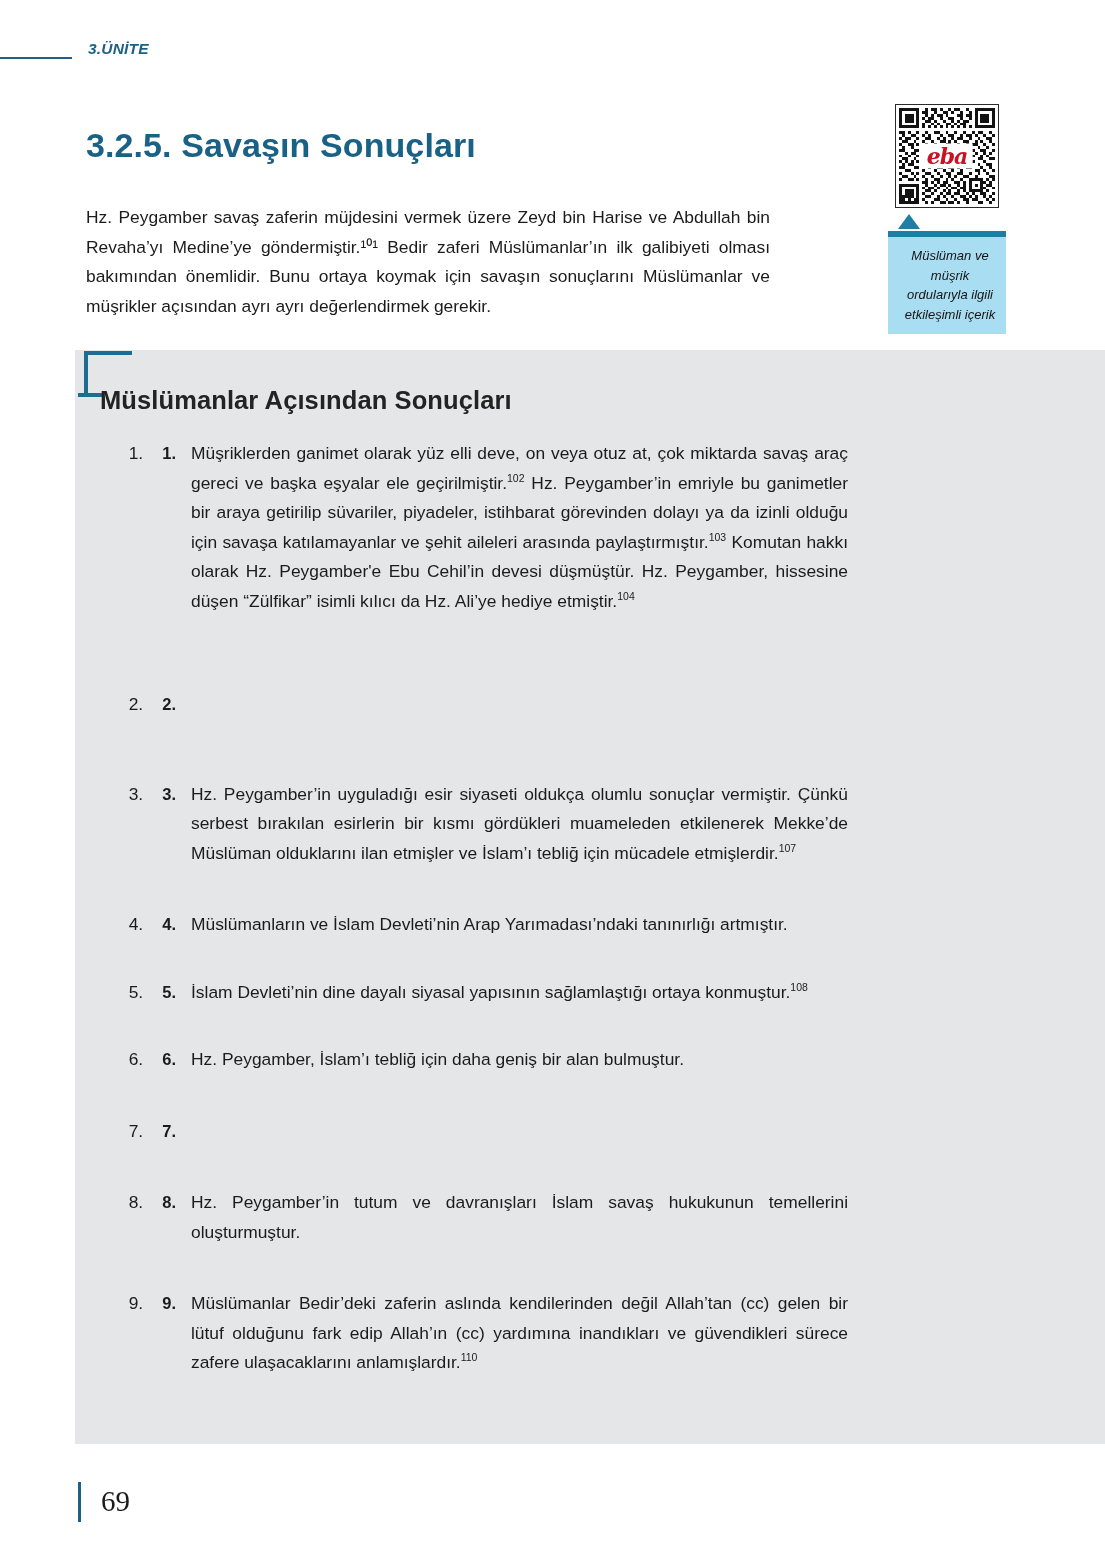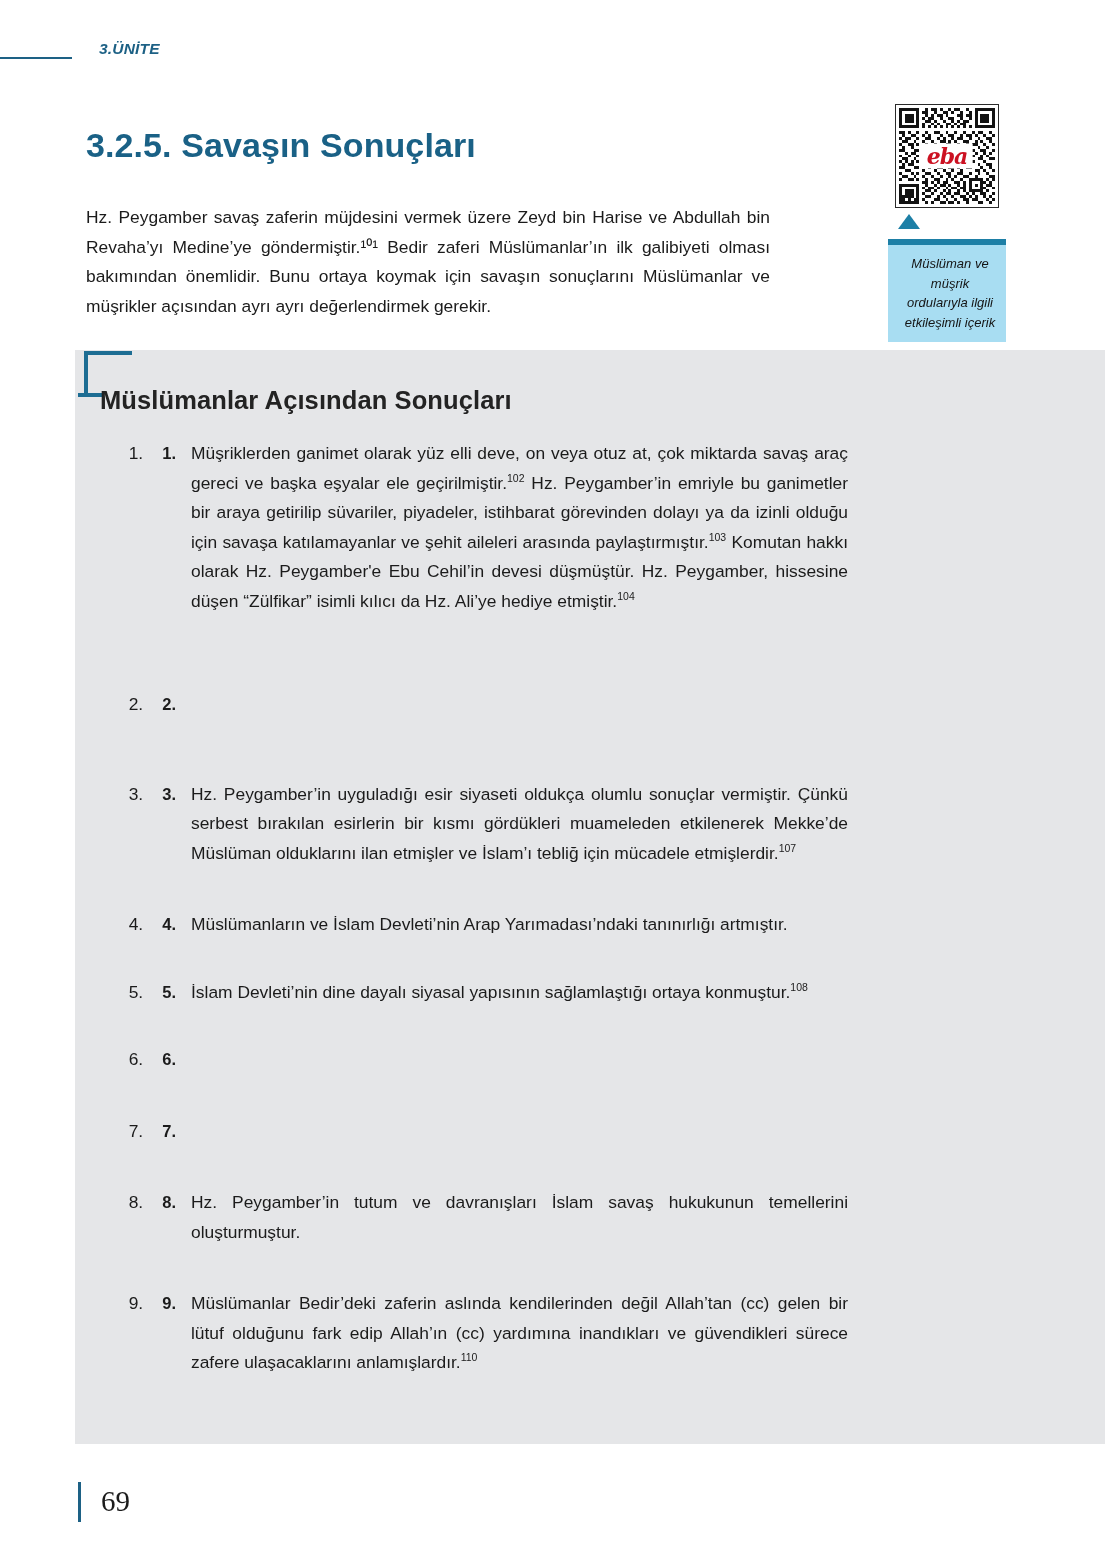--- a/index.html
+++ b/index.html
@@ -35,21 +35,20 @@
   #running-head .label {
     position: absolute;
     left: 88px;
     top: 0;
     font-size: 15.5px;
     font-style: italic;
     font-weight: 600;
     color: #1d6185;
     letter-spacing: .2px;
     white-space: nowrap;
-    margin-left: 11px;
   }
 
   
   #section-title {
     position: absolute;
     left: 86px;
     top: 103px;
     font-size: 34px;
     font-weight: 700;
     color: #1a6186;
@@ -107,21 +106,21 @@
   }
   #eba-pointer {
     width: 0;
     height: 0;
     margin: 6px 0 0 10px;
     border-left: 11px solid transparent;
     border-right: 11px solid transparent;
     border-bottom: 15px solid #1d7fa6;
   }
   #eba-callout {
-    margin-top: 10px;
+    margin-top: 2px;
     background: #a8ddf2;
     border-top: 6px solid #1d7fa6;
     padding: 9px 6px 10px 12px;
     text-align: center;
     font-size: 13px;
     font-style: italic;
     line-height: 19.5px;
     color: #141414;
   }
 
@@ -323,21 +322,21 @@
 </div>
 
 <h2 id="panel-heading">Müslümanlar Açısından Sonuçları</h2>
 
 <ol id="results-list">
     <li class="result-item"><span class="num">1.</span><span>Müşriklerden ganimet olarak yüz elli deve, on veya otuz at, çok miktarda savaş araç gereci ve başka eşyalar  ele geçirilmiştir.<sup>102</sup> Hz. Peygamber’in emriyle bu ganimetler bir araya getirilip süvariler, piyadeler, istihbarat görevinden dolayı ya da izinli olduğu için savaşa katılamayanlar ve şehit aileleri arasında paylaştırmıştır.<sup>103</sup> Komutan hakkı olarak Hz. Peygamber'e Ebu Cehil’in devesi düşmüştür. Hz. Peygamber, hissesine düşen “Zülfikar” isimli kılıcı da Hz. Ali’ye hediye etmiştir.<sup>104</sup></span></li>
     <li class="result-item gap-xl"><span class="num">2.</span></li>
     <li class="result-item gap-lg"><span class="num">3.</span><span>Hz. Peygamber’in uyguladığı esir siyaseti oldukça olumlu sonuçlar vermiştir. Çünkü serbest bırakılan esirlerin bir kısmı gördükleri muameleden etkilenerek Mekke’de Müslüman olduklarını ilan etmişler ve İslam’ı tebliğ için mücadele etmişlerdir.<sup>107</sup></span></li>
     <li class="result-item gap-md"><span class="num">4.</span><span>Müslümanların ve İslam Devleti’nin Arap Yarımadası’ndaki tanınırlığı artmıştır.</span></li>
     <li class="result-item gap-sm"><span class="num">5.</span><span>İslam Devleti’nin dine dayalı siyasal yapısının sağlamlaştığı ortaya konmuştur.<sup>108</sup></span></li>
-    <li class="result-item gap-sm"><span class="num">6.</span></li>
+    <li class="result-item gap-sm"><span class="num">6.</span><span>Hz. Peygamber, İslam’ı tebliğ için daha geniş  bir alan bulmuştur.</span></li>
     <li class="result-item gap-md"><span class="num">7.</span></li>
     <li class="result-item gap-md"><span class="num">8.</span><span>Hz. Peygamber’in tutum ve davranışları İslam savaş hukukunun temellerini oluşturmuştur.</span></li>
     <li class="result-item gap-md"><span class="num">9.</span><span>Müslümanlar Bedir’deki zaferin aslında kendilerinden değil Allah’tan (cc) gelen bir lütuf olduğunu fark edip Allah’ın (cc) yardımına inandıkları ve güvendikleri sürece zafere ulaşacaklarını anlamışlardır.<sup>110</sup></span></li>
   </ol>
 
 <div id="page-footer">
   <div class="foot-rule" style="background: rgb(29, 97, 133);"></div>
   <div class="page-num">69</div>
 </div>
 

